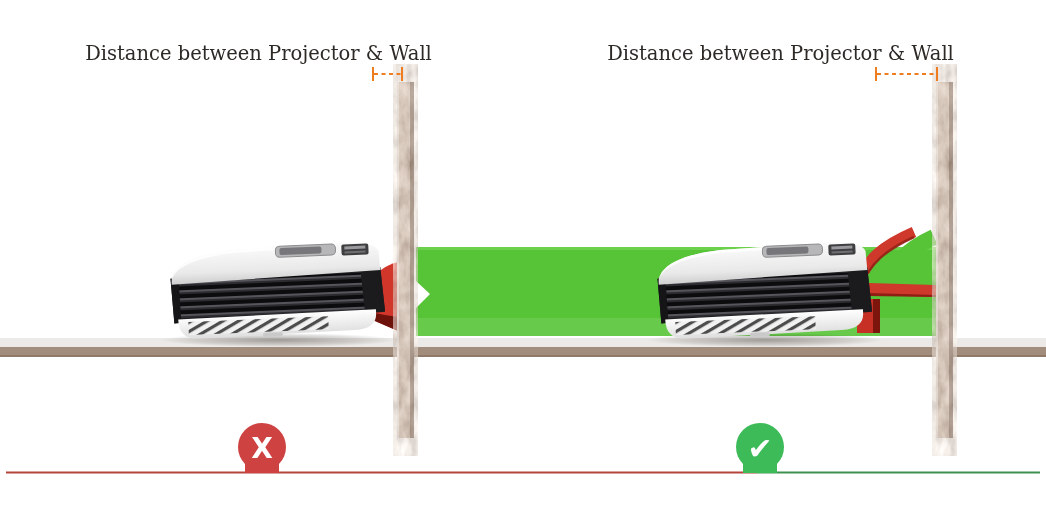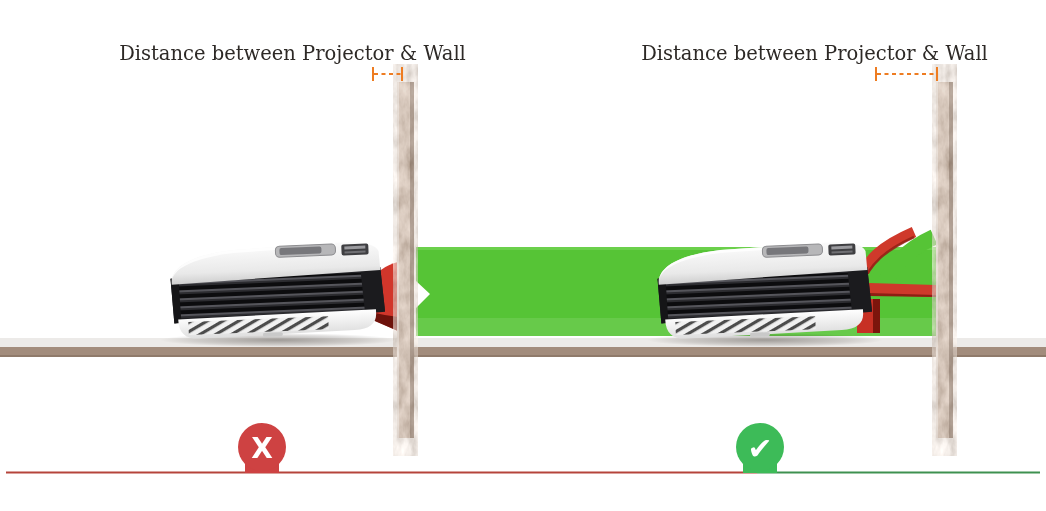--- a/index.html
+++ b/index.html
@@ -3,21 +3,21 @@
 <meta charset="utf-8">
 <style>
   html,body { margin:0; padding:0; background:#ffffff; }
   .canvas {
     position:relative; width:1046px; height:511px; background:#ffffff;
     overflow:hidden; font-family:"DejaVu Serif", serif;
   }
   .scene-svg { position:absolute; left:0; top:0; }
   .panel-title {
     position:absolute; top:42px; width:517px; text-align:center;
-    font-size:19.5px; color:#2d2926; letter-spacing:0px;padding-left:34px;
+    font-size:19.5px; color:#2d2926; letter-spacing:0px;
   }
   .panel-title.left  { left:0px; }
   .panel-title.right { left:522px; }
 </style>
 </head>
 <body>
 
 <div class="canvas">
 
   <svg class="scene-svg" width="1046" height="511" viewBox="0 0 1046 511">

